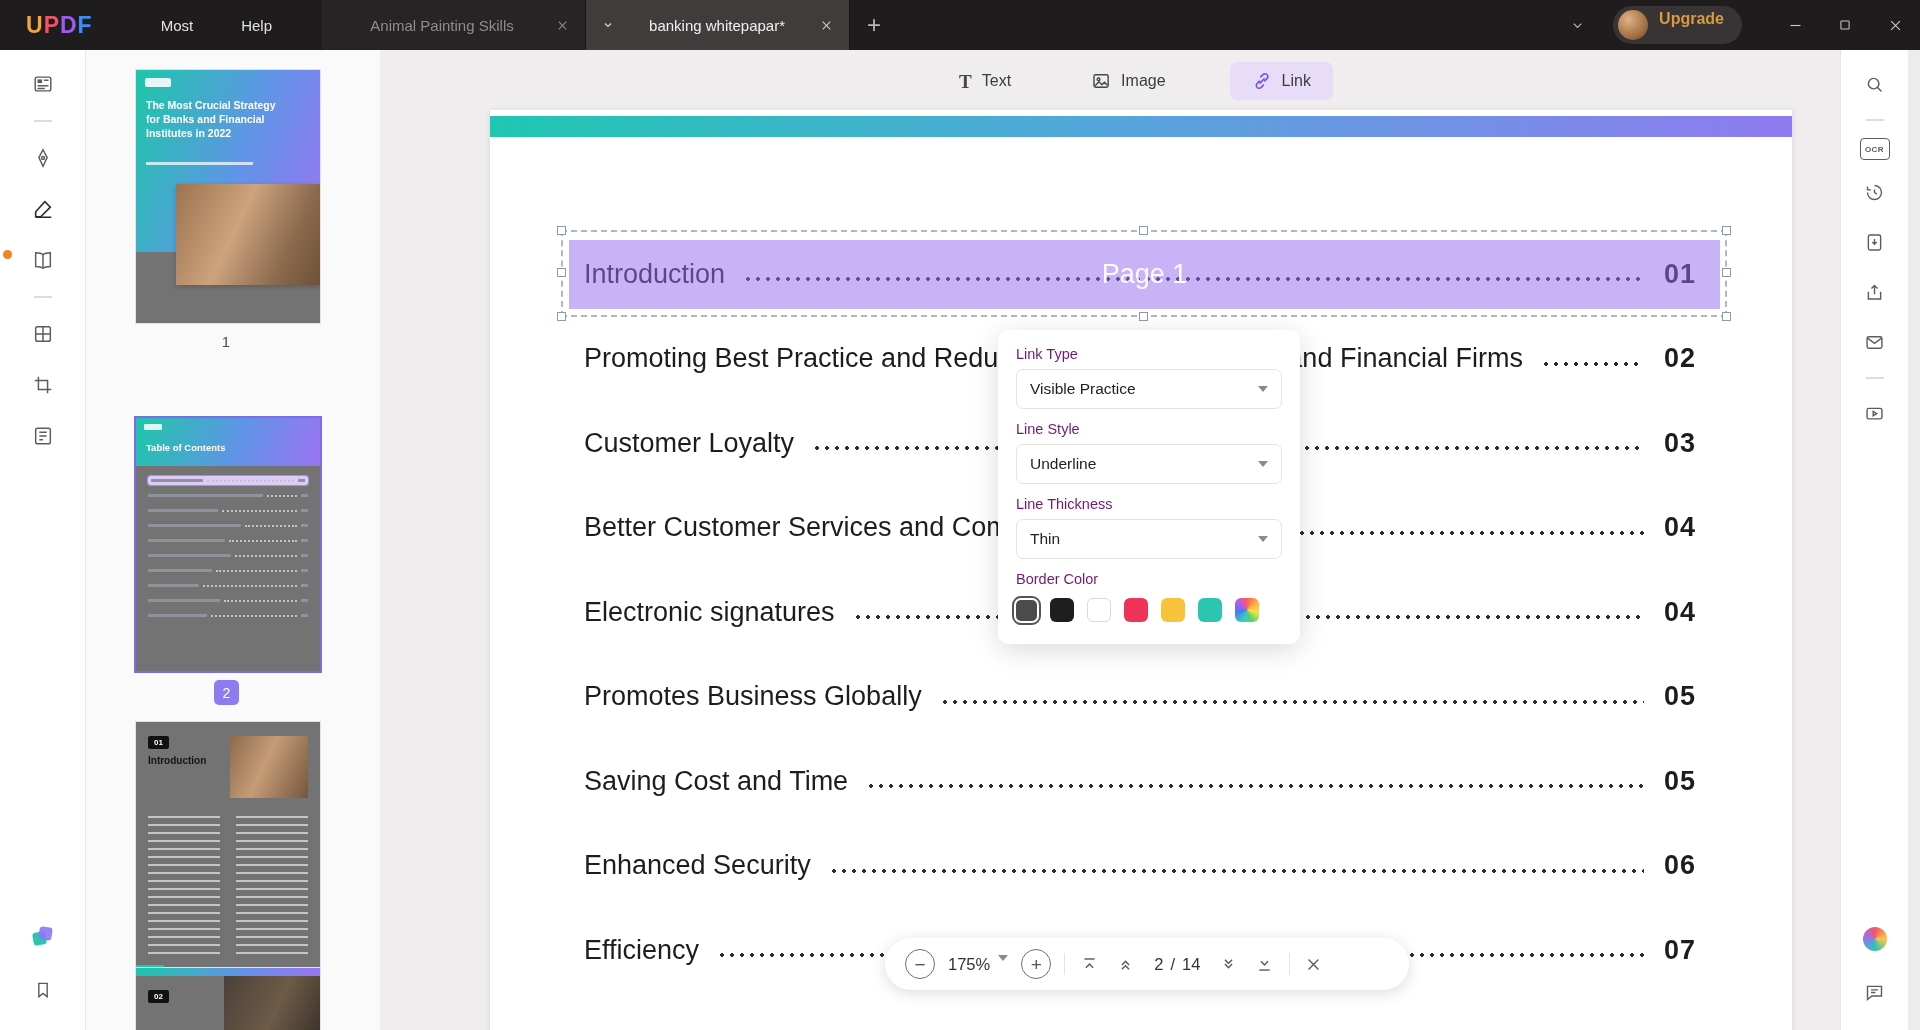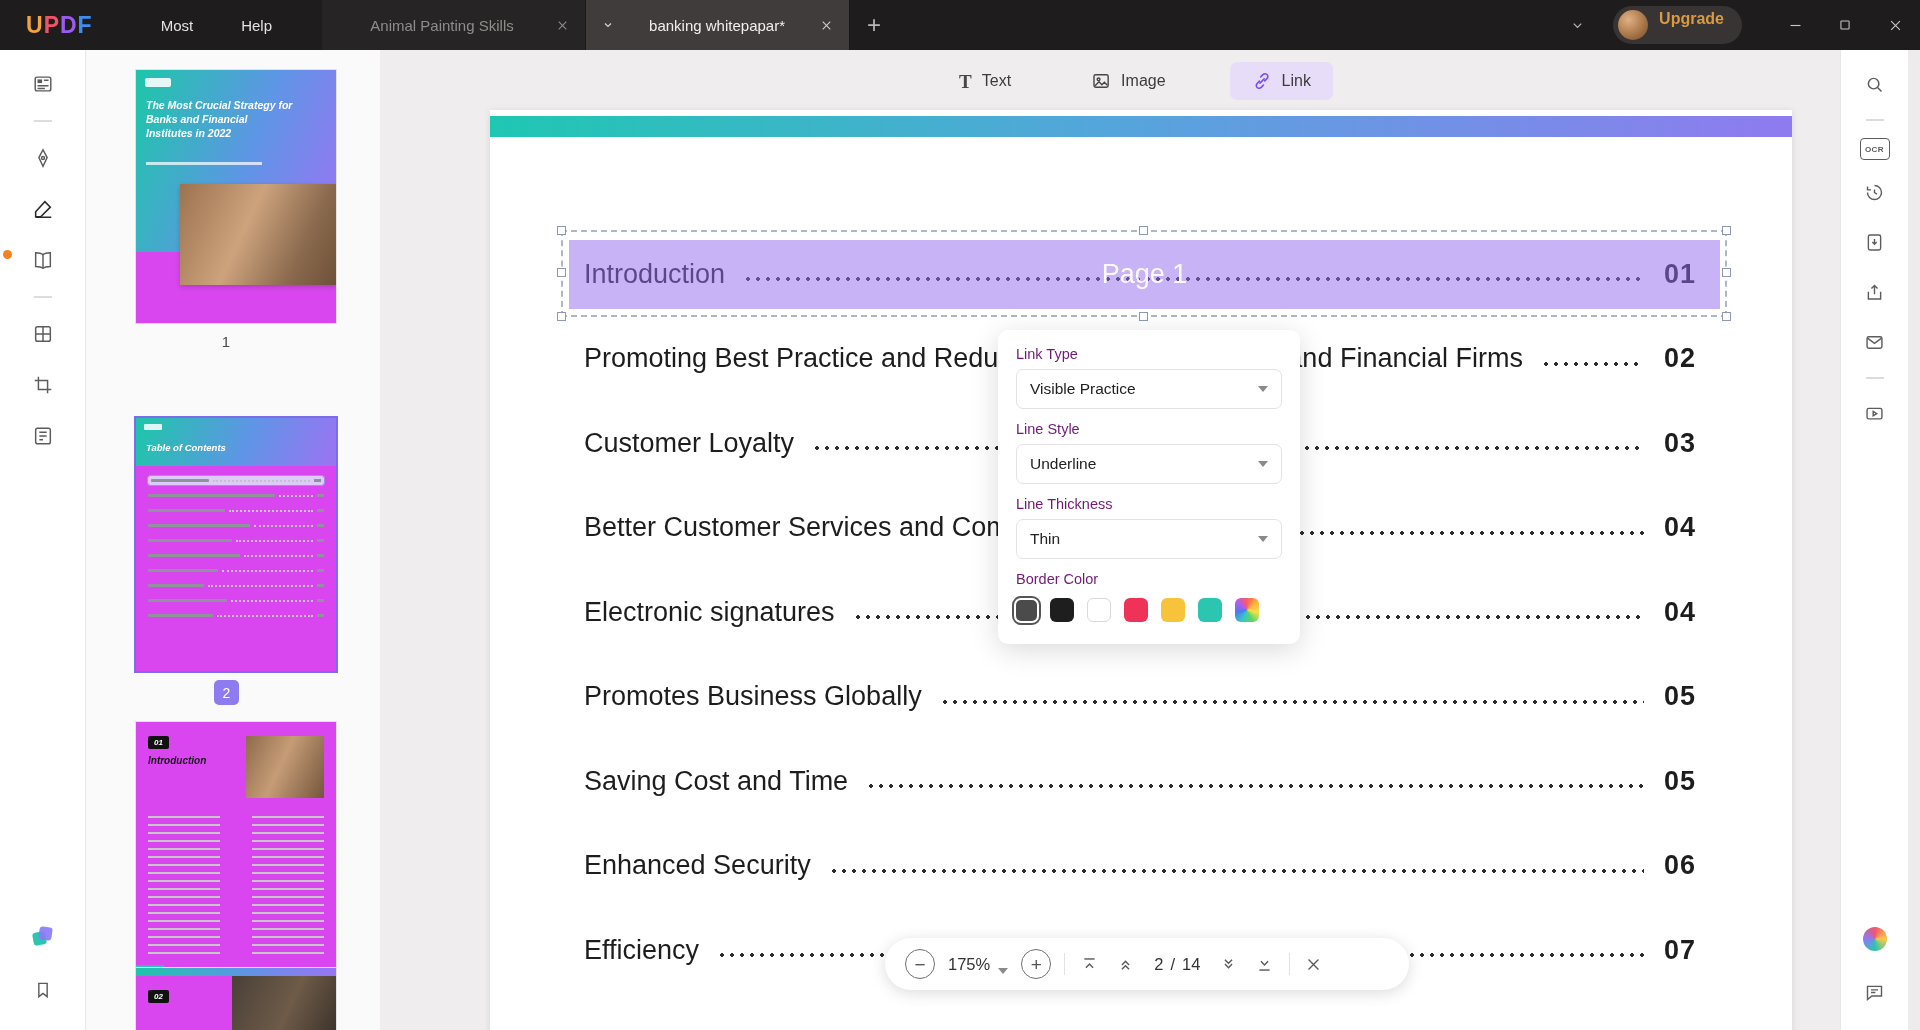--- a/index.html
+++ b/index.html
@@ -36,21 +36,21 @@
   .rail-div { width:18px; height:2px; background:#DCDCDC; margin:3px 0; }
   .rail-bottom { margin-top:auto; display:flex; flex-direction:column; align-items:center; gap:18px; }
   .orange-dot { position:absolute; left:3px; top:200px; width:9px; height:9px; border-radius:50%; background:#F5821F; }
   .stamp-teal { position:absolute; left:7px; top:12px; width:13px; height:13px; border-radius:3px; background:#2BC5B0; transform:rotate(-10deg); }
   .stamp-purple { position:absolute; left:13px; top:7px; width:13px; height:13px; border-radius:3px; background:#8B7BF7; opacity:.92; transform:rotate(8deg); }
   .stamp-wrap { position:relative; width:34px; height:32px; }
 
   
   .thumb-panel { position:absolute; left:86px; top:50px; bottom:0; width:294px; background:#FAFAFA; z-index:50; overflow:hidden; }
   .thumb-col { position:absolute; left:50px; top:0; width:180px; }
-  .thumb { width:200px; background:#d946ef; box-shadow:0 0 0 1px #E2E2E2; position:relative; overflow:hidden;font-style:italic; }
+  .thumb { width:184px; background:#737373; box-shadow:0 0 0 1px #E2E2E2; position:relative; overflow:hidden; }
   .thumb.selected { box-shadow:0 0 0 2px #7B6CEA; }
   .t-abs1 { position:absolute; top:20px; }
   .t-abs2 { position:absolute; top:368px; }
   .t-abs3 { position:absolute; top:672px; }
   .t-abs4 { position:absolute; top:918px; }
   .pnum { position:absolute; width:180px; text-align:center; font-size:15px; color:#4A4A4A; }
   .n1 { top:283px; } .n3 { top:930px; }
   .pbadge { position:absolute; top:630px; left:78px; width:25px; height:25px; background:#8F7BF0;
     color:#fff; border-radius:5px; display:flex; align-items:center; justify-content:center; font-size:14px; }
   .grad { background:linear-gradient(110deg,#22C3AD 5%,#5F95E6 55%,#9577F2 95%); }
@@ -129,21 +129,21 @@
   .swatch.white { border:1px solid #D9D9D9; }
   .swatch.selected { width:21px; height:21px; outline:2px solid #555; outline-offset:2px; border-radius:5px; }
   .swatch.rainbow { background:conic-gradient(#FF5B5B,#FFB13B,#F6E04A,#58D66A,#35C8C2,#4A7BF0,#B05BF0,#FF5B5B); }
 
   
   .pager { position:absolute; left:505px; top:888px; width:524px; height:52px; background:#fff;
     border-radius:27px; box-shadow:0 3px 16px rgba(0,0,0,.14); display:flex; align-items:center;
     padding:0 20px; gap:13px; z-index:40; }
   .zoom-btn { width:30px; height:30px; border:1.6px solid #707070; border-radius:50%;
     display:flex; align-items:center; justify-content:center; color:#555; font-size:19px; line-height:1; flex:0 0 auto; }
-  .zoom-val { font-size:16.5px; color:#333; display:flex; align-items:flex-end; gap:8px; }
+  .zoom-val { font-size:16.5px; color:#333; display:flex; align-items:flex-start; gap:8px; }
   .pg-div { width:1px; height:22px; background:#E2E2E2; flex:0 0 auto; }
   .pg-icon { display:flex; align-items:center; justify-content:center; padding:2px; }
   .pg-num { font-size:16.5px; color:#333; display:flex; gap:7px; align-items:center; padding:0 4px; }
 
   
   .right-rail { position:absolute; right:12px; top:50px; bottom:0; width:68px; background:#fff;
     border-left:1px solid #E7E7E7; display:flex; flex-direction:column; align-items:center;
     padding:16px 0 20px; gap:14px; z-index:60; }
   .ocr-box { width:30px; height:22px; border:1.6px solid #5C5C5C; border-radius:4px; color:#5C5C5C;
     font-size:8px; font-weight:700; display:flex; align-items:center; justify-content:center; letter-spacing:.4px; }

